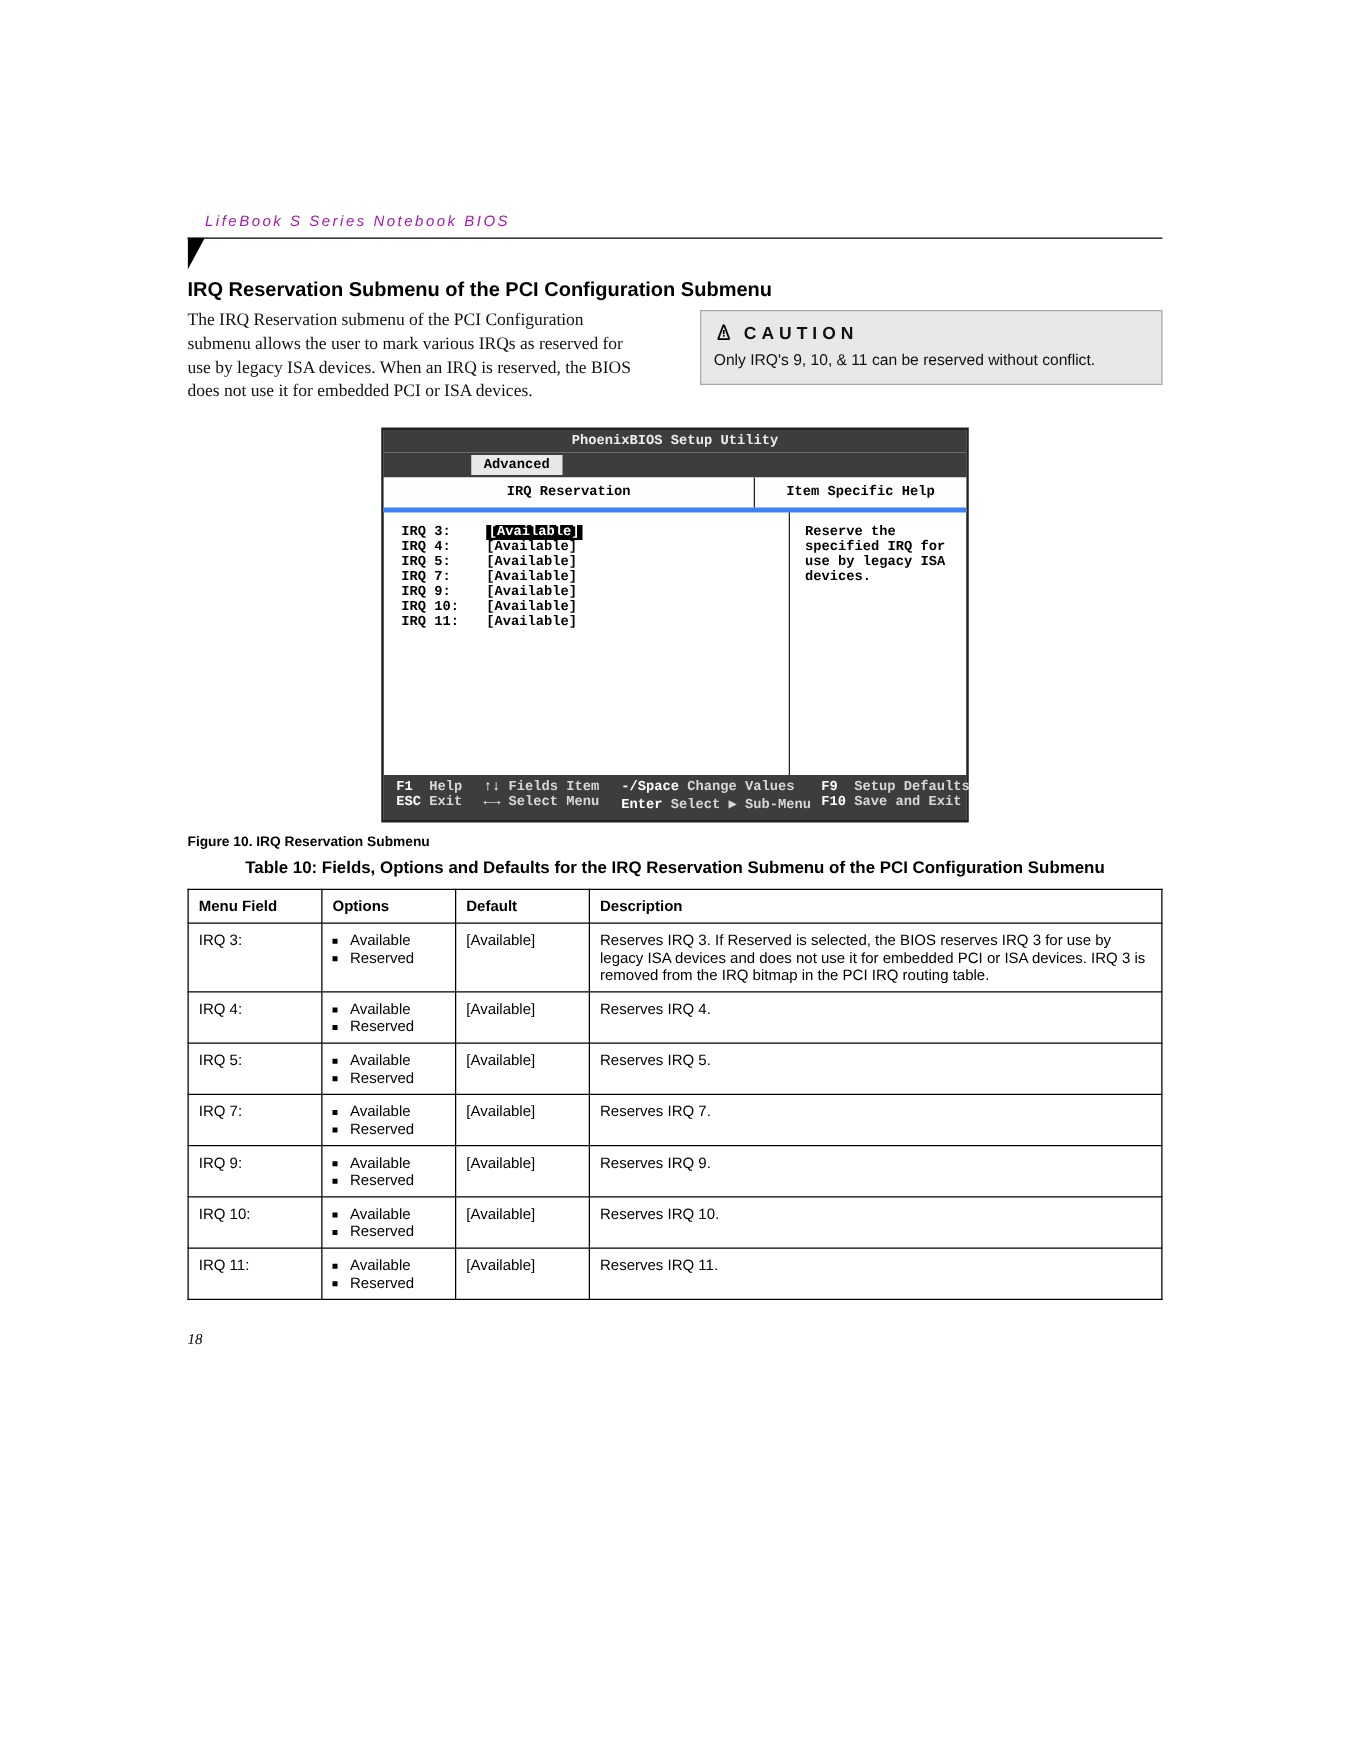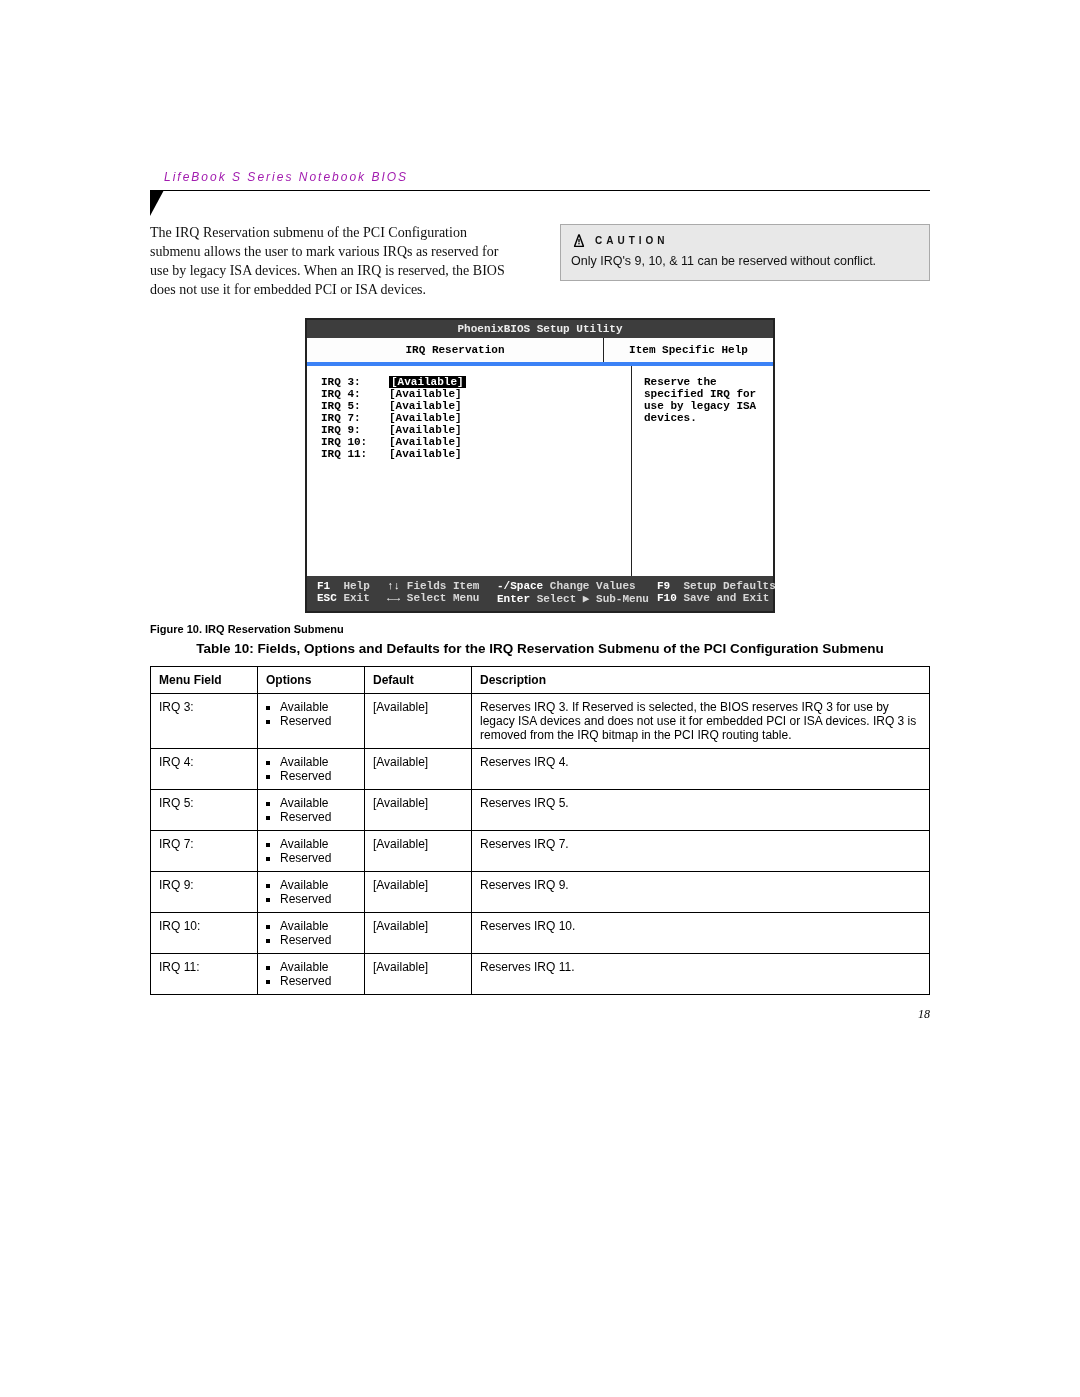--- a/index.html
+++ b/index.html
@@ -68,21 +68,21 @@
     background: #e8e8e8;
     padding: 8px 10px 10px 10px;
     font-family: Arial, Helvetica, sans-serif;
   }
   .caution-head {
     display: flex;
     align-items: center;
     gap: 8px;
     font-weight: bold;
     letter-spacing: 4px;
-    font-size: 10px;
+    font-size: 14px;
     margin-bottom: 4px;
   }
   .caution-icon {
     width: 16px;
     height: 16px;
   }
   .caution-icon svg { display:block; }
   .caution-text {
     font-size: 12.5px;
     letter-spacing: 0;
@@ -192,38 +192,39 @@
   table.data th {
     font-weight: bold;
     background: #fff;
   }
   .opt-list {
     margin: 0;
     padding-left: 14px;
     list-style: square;
   }
   .page-num {
-    text-align: right;
+    text-align: left;
     font-style: italic;
     font-size: 12px;
-    margin-top: 12px;
+    margin-top: 24px;
     font-family: Georgia, serif;
   }
 </style>
 </head>
 <body>
 
 <div class="page">
 
   <div class="running-head">LifeBook S Series Notebook BIOS</div>
   <div class="head-rule-wrap">
     <div class="head-rule"></div>
     <div class="head-wedge"></div>
   </div>
 
+  <div class="section-title">IRQ Reservation Submenu of the PCI Configuration Submenu</div>
 
   <div class="two-col">
     <div class="col">The IRQ Reservation submenu of the PCI Configuration submenu allows the user to mark various IRQs as reserved for use by legacy ISA devices. When an IRQ is reserved, the BIOS does not use it for embedded PCI or ISA devices.</div>
     <div class="col">
       <div class="caution-box">
         <div class="caution-head">
           <span class="caution-icon">
             <svg viewBox="0 0 24 24" width="16" height="16">
               <path fill="#000" d="M12 2c1 0 1.5 1 1.5 1l6 16s.7 2-1.5 2H6c-2.2 0-1.5-2-1.5-2l6-16S11 2 12 2z"></path>
               <path fill="#e8e8e8" d="M12 5l-5.2 14h10.4L12 5z"></path>
@@ -233,20 +234,23 @@
           </span>
           <span>CAUTION</span>
         </div>
         <div class="caution-text">Only IRQ's 9, 10, &amp; 11 can be reserved without conflict.</div>
       </div>
     </div>
   </div>
 
   <div class="bios">
     <div class="bios-title">PhoenixBIOS Setup Utility</div>
+    <div class="bios-tabs">
+      <span class="bios-tab">Advanced</span>
+    </div>
     <div class="bios-pane-head">
       <div class="pane-head-left">IRQ Reservation</div>
       <div class="pane-head-right">Item Specific Help</div>
     </div>
     <div class="bios-body">
       <div class="bios-left" id="bios-irq-list">
           <div class="irq-row">
             <span class="irq-label">IRQ 3:</span>
             <span class="irq-val sel">[Available]</span>
           </div>

